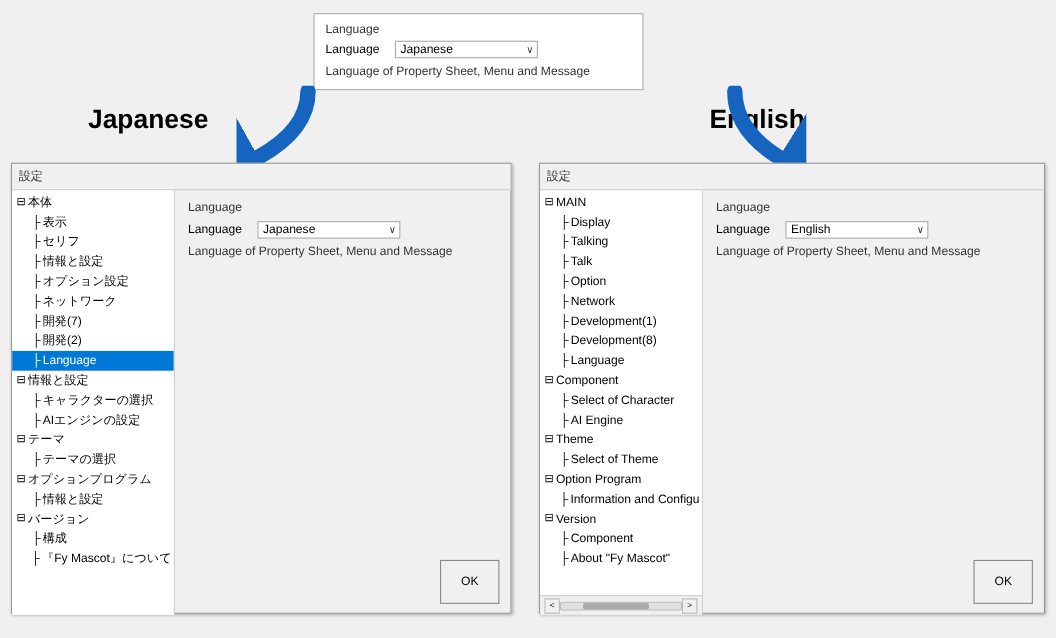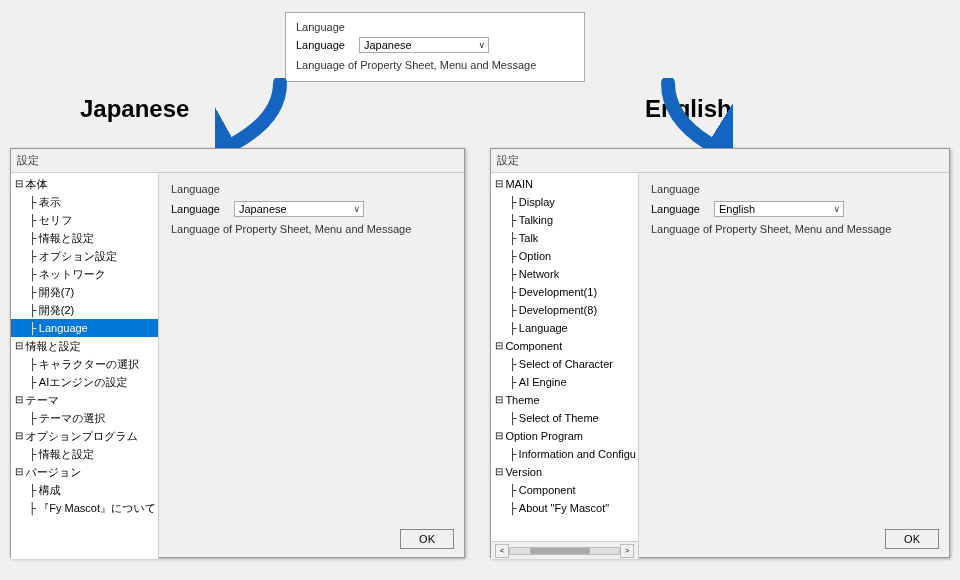--- a/index.html
+++ b/index.html
@@ -177,21 +177,21 @@
 
     
     .dialog-footer {
       position: absolute;
       bottom: 8px;
       right: 10px;
     }
     .ok-button {
       background: #f0f0f0;
       border: 1px solid #888;
-      padding: 3px 18px;
+      padding: 13px 18px;
       font-size: 11px;
       cursor: pointer;
       color: #000;
     }
 
     
     .tree-scrollbar-area {
       border-top: 1px solid #ccc;
       padding: 2px 4px;
       background: #f0f0f0;

